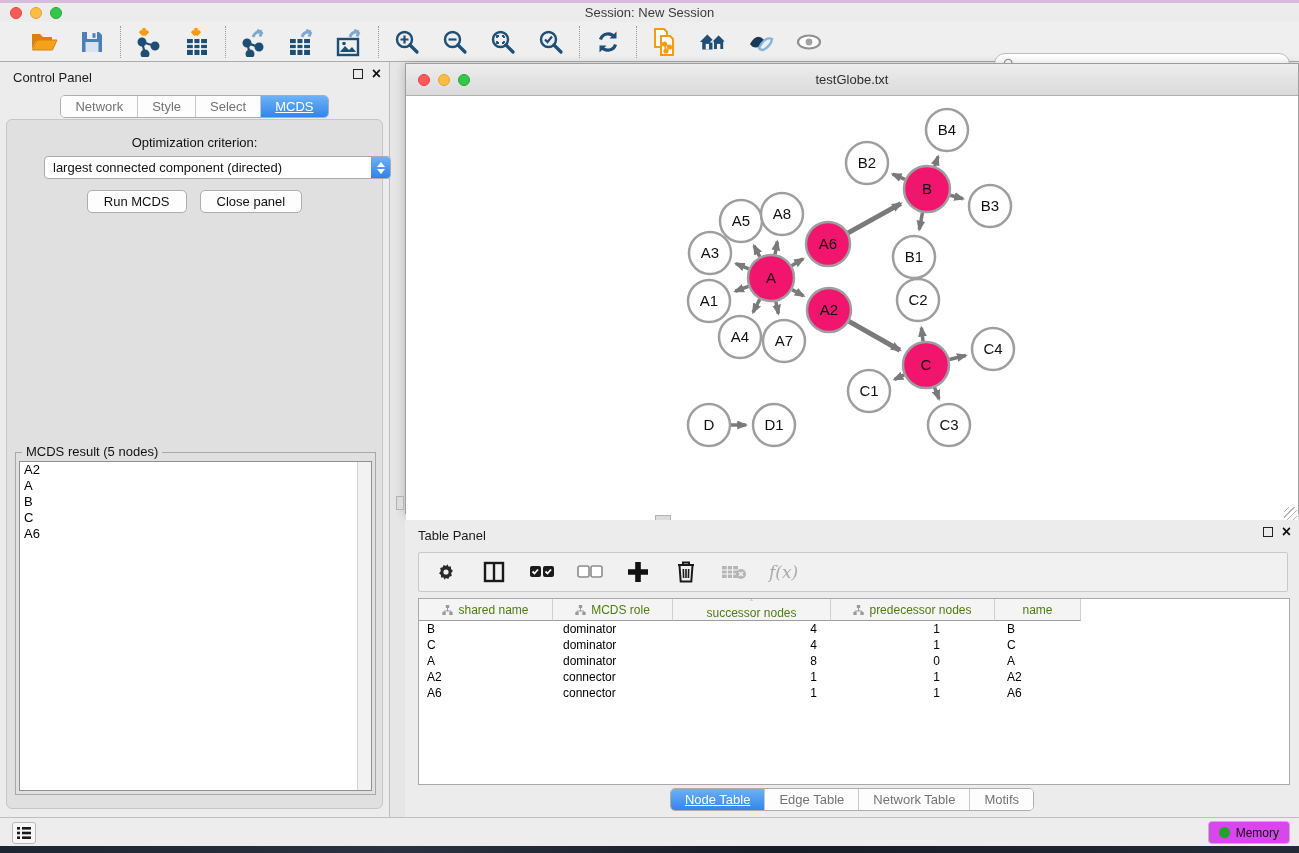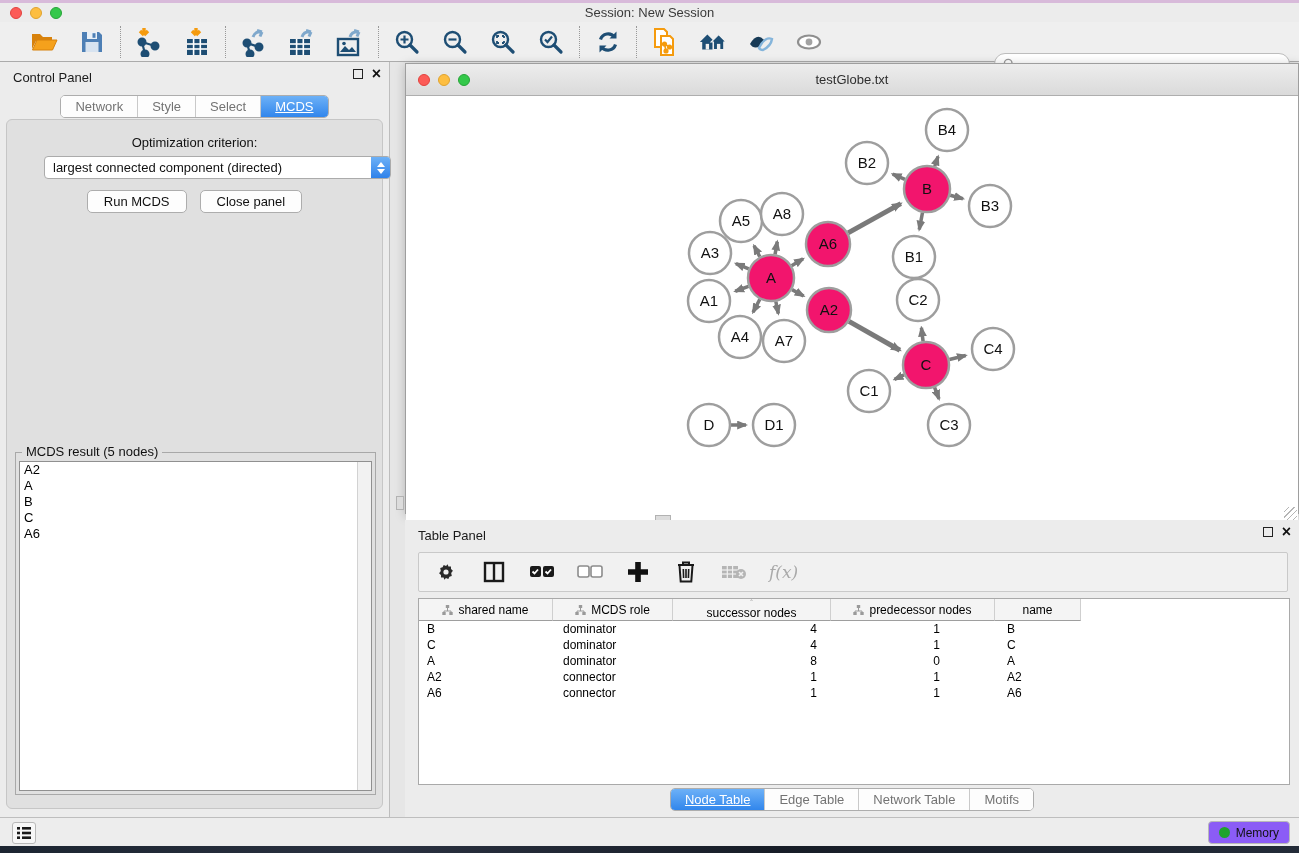--- a/index.html
+++ b/index.html
@@ -62,28 +62,28 @@
     background:repeating-linear-gradient(135deg, transparent 0 3px, #B5B5B5 3px 4px); }
   .splitter-v { position:absolute; left:396px; top:496px; width:8px; height:14px; background:#DCDCDC; border:1px solid #B2B2B2; }
   .splitter-h { position:absolute; left:655px; top:515px; width:16px; height:7px; background:#DCDCDC; border:1px solid #B2B2B2; }
   
   .table-panel { position:absolute; left:405px; top:520px; width:894px; height:297px; background:#ECECEC; }
   .tp-toolbar { position:absolute; left:13px; top:32px; width:870px; height:40px; background:#F1F1F1; border:1px solid #C9C9C9; border-radius:2px; display:flex; align-items:center; gap:22px; padding-left:14px; }
   .tp-toolbar .tbtn { width:26px; height:26px; }
   .fx { font-family:"DejaVu Serif", serif; font-style:italic; font-size:17px; color:#A9A9A9; }
   .dtable { position:absolute; left:13px; top:78px; width:872px; height:187px; background:#fff; border:1px solid #A9A9A9; overflow:hidden; }
   .thead { display:flex; height:22px; }
-  .th { display:flex; align-items:center; justify-content:center; gap:5px; background:#F4F4F4; border-right:1px solid #CFCFCF; border-bottom:1px solid #9E9E9E; font-size:12px; color:#000000; }
+  .th { display:flex; align-items:center; justify-content:center; gap:5px; background:#F4F4F4; border-right:1px solid #CFCFCF; border-bottom:1px solid #9E9E9E; font-size:12px; color:#4d7c0f; }
   .trow { display:flex; height:16px; align-items:center; }
   .td { font-size:12px; color:#000; overflow:hidden; white-space:nowrap; }
   .tp-tabs { position:absolute; left:0; right:0; top:268px; }
   
   .statusbar { position:absolute; left:0; top:817px; width:1299px; height:29px; background:#EDEDED; border-top:1px solid #BEBEBE; }
   .list-btn { position:absolute; left:12px; top:4px; width:24px; height:22px; background:#F7F7F7; border:1px solid #B9B9B9; border-radius:3px; display:flex; align-items:center; justify-content:center; }
-  .memory-btn { position:absolute; right:9px; top:3px; height:23px; background:#8b5cf6; border:1px solid #B9B9B9; border-radius:4px; display:flex; align-items:center; gap:6px; padding:0 10px; font-size:12px; color:#111;margin-left:45px; }
+  .memory-btn { position:absolute; right:9px; top:3px; height:23px; background:#d946ef; border:1px solid #B9B9B9; border-radius:4px; display:flex; align-items:center; gap:6px; padding:0 10px; font-size:12px; color:#111;margin-left:45px; }
   .mem-dot { width:11px; height:11px; border-radius:50%; background:#1FA32C; }
   .desktop-strip-bottom { position:absolute; left:0; top:846px; width:1299px; height:7px; background:linear-gradient(90deg,#1C2531,#2A3140 30%,#171D27 60%,#232B38); }
 </style>
 </head>
 <body>
 
 <div class="screen">
 
   <div class="desktop-strip-top"></div>
 

